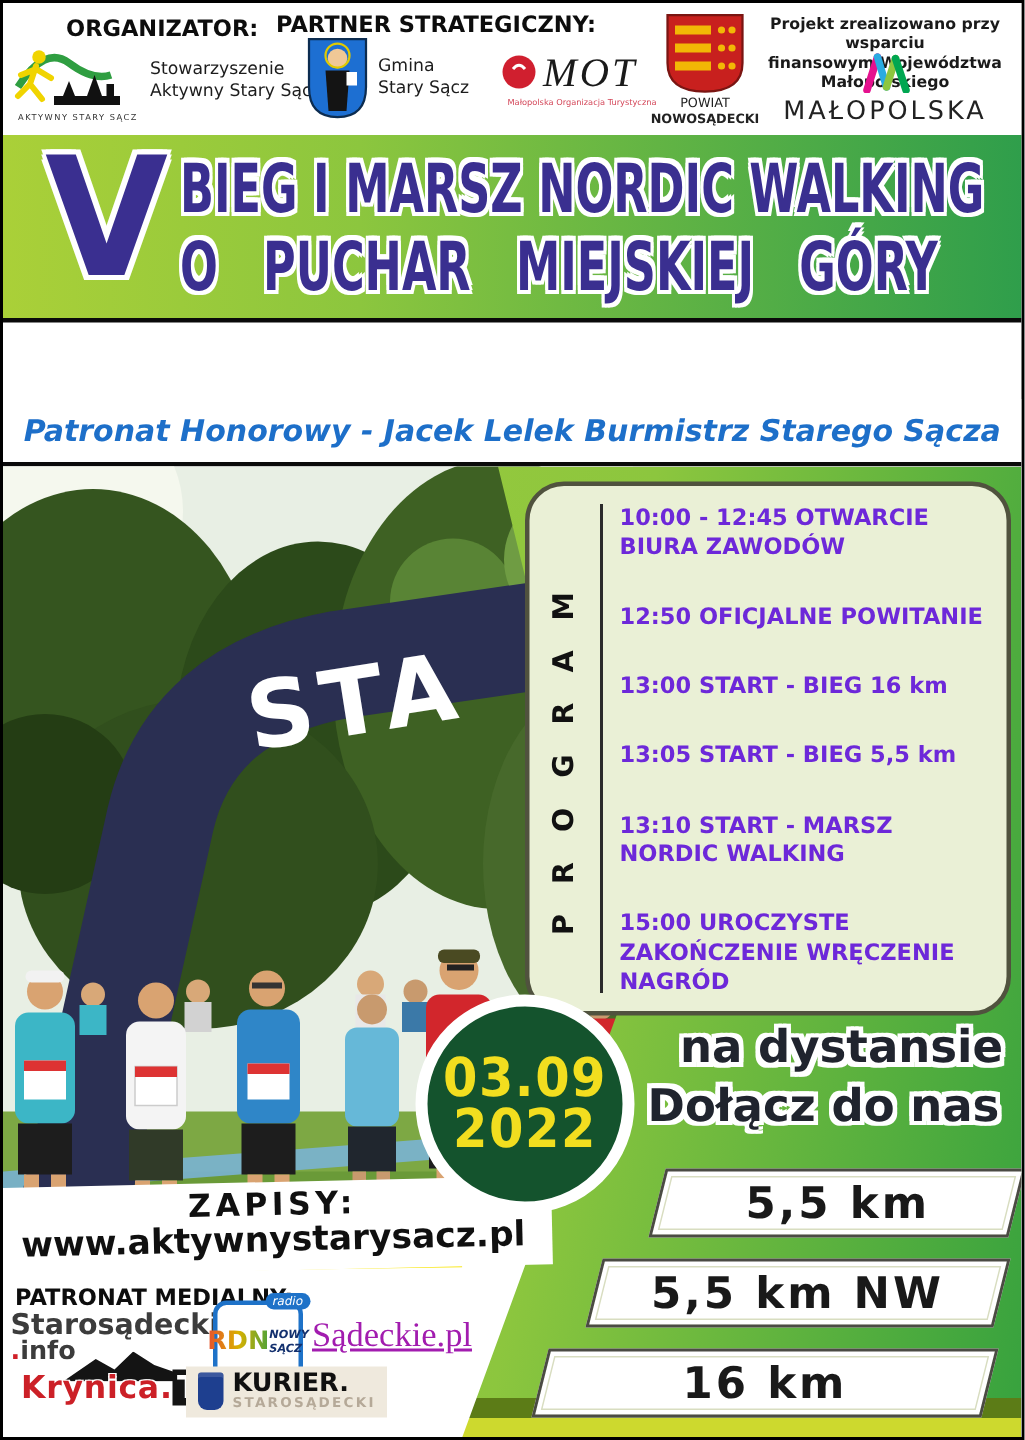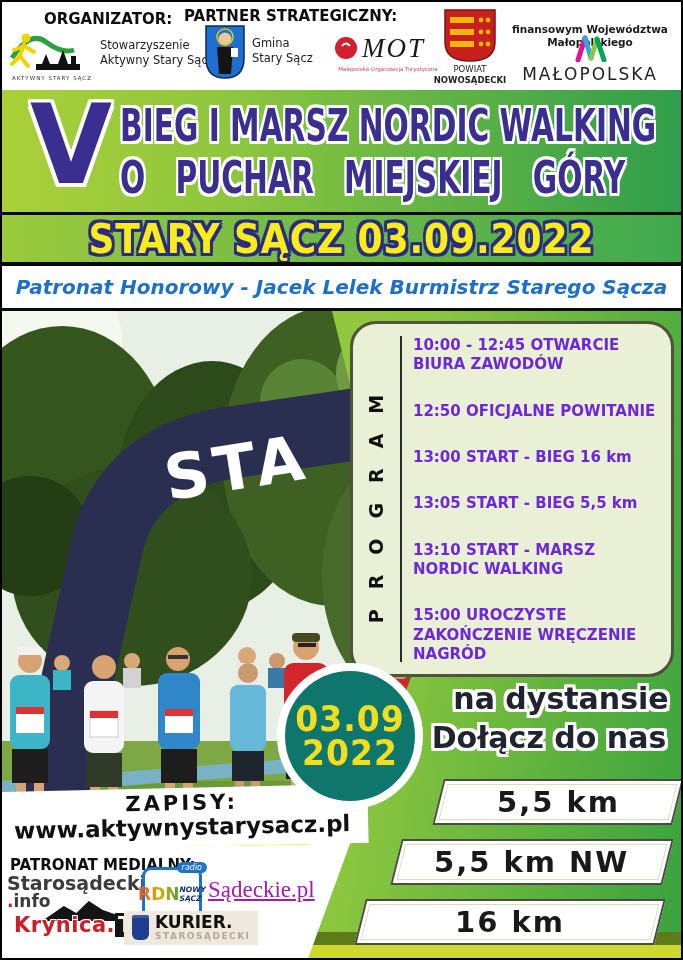--- a/index.html
+++ b/index.html
@@ -48,21 +48,21 @@
   
   .panel{position:absolute;left:348px;top:10px;width:324px;height:356px;z-index:3;background:#eaf0d6;
     border:3px solid #50523e;border-radius:26px;box-sizing:border-box;}
   .panel-vertical{position:absolute;left:0;top:0;bottom:0;width:46px;display:flex;align-items:center;justify-content:center;}
   .panel-vertical span{transform:rotate(-90deg);font-weight:bold;font-size:19px;letter-spacing:20px;color:#111;white-space:nowrap;}
   .panel-divider{position:absolute;left:47px;top:12px;bottom:12px;border-left:2px solid #2b2b2b;}
   .panel-items{position:absolute;left:60px;top:12px;right:8px;bottom:10px;display:flex;flex-direction:column;justify-content:space-between;}
   .prog-item{font-size:15px;font-weight:bold;color:#6d28d9;line-height:1.28;}
 
   
-  .date-circle{position:absolute;left:275px;top:352px;width:130px;height:130px;z-index:6;background:#0f766e;
+  .date-circle{position:absolute;left:275px;top:352px;width:130px;height:130px;z-index:6;background:#14532d;
     border:8px solid #fff;border-radius:50%;display:flex;flex-direction:column;align-items:center;justify-content:center;}
   .date-circle span{font-weight:bold;font-size:33px;color:#f2de1f;line-height:1.04;letter-spacing:1px;transform:scaleY(1.08);}
 
   
   .join{position:absolute;left:418px;top:368px;width:258px;z-index:4;text-align:center;font-weight:bold;font-size:30px;
     color:#20242e;line-height:1.3;}
   .pill{position:absolute;z-index:4;height:46px;background:#fff;border:2px solid #4b4b43;transform:skewX(-14deg);
     display:flex;align-items:center;justify-content:center;box-sizing:border-box;box-shadow:inset 0 0 0 3px #fff,inset 0 0 0 4px #d8ddc0;}
   .pill span{transform:skewX(14deg);font-weight:bold;font-size:29px;color:#191919;letter-spacing:2px;white-space:nowrap;}
   #pill-1{left:436px;top:468px;width:240px;}
@@ -161,21 +161,21 @@
         <circle cx="38" cy="36" r="2.4"></circle>
           <circle cx="45" cy="36" r="2.4"></circle>
       </g>
     </svg>
     <div class="powiat-caption">
       <span>POWIAT</span><br>
       <span class="b">NOWOSĄDECKI</span>
     </div>
 
     <div class="funding">
-      <br>
+      <span>Projekt zrealizowano przy wsparciu</span><br>
       <span>finansowym Województwa Małopolskiego</span>
     </div>
     <svg class="abs" style="left:570px;top:30px;" width="40" height="30" viewBox="0 0 40 30">
       <g stroke-width="5" fill="none" stroke-linecap="round">
         <path d="M6 28 L13 6" stroke="#e5118e"></path>
         <path d="M13 6 L19 26" stroke="#29abe2"></path>
         <path d="M19 26 L25 7" stroke="#8dc63f"></path>
         <path d="M25 7 L32 28" stroke="#00a651"></path>
       </g>
     </svg>
@@ -183,23 +183,20 @@
   </div>
 
   <div class="band-title">
     <div class="edition outline-w">V</div>
     <div class="title-lines">
       <div class="title-line outline-w">BIEG I MARSZ NORDIC WALKING</div>
       <div class="title-line l2 outline-w">O PUCHAR MIEJSKIEJ GÓRY</div>
     </div>
   </div>
 
-  <div class="band-date">
-    <div class="date-text">STARY SĄCZ 03.09.2022</div>
-  </div>
 
   <div class="band-patron">
     <div class="patron-text">Patronat Honorowy - Jacek Lelek Burmistrz Starego Sącza</div>
   </div>
 
   <div class="main">
 
     <svg class="photo" viewBox="0 0 420 500" preserveAspectRatio="none">
       <rect width="420" height="500" fill="#e8efe4"></rect>
       <circle cx="40" cy="30" r="80" fill="#f5f8ee"></circle>

